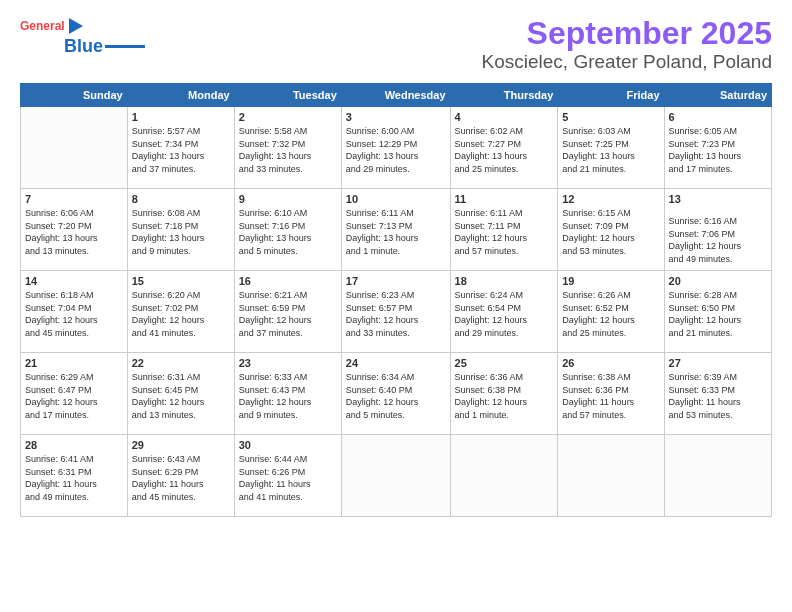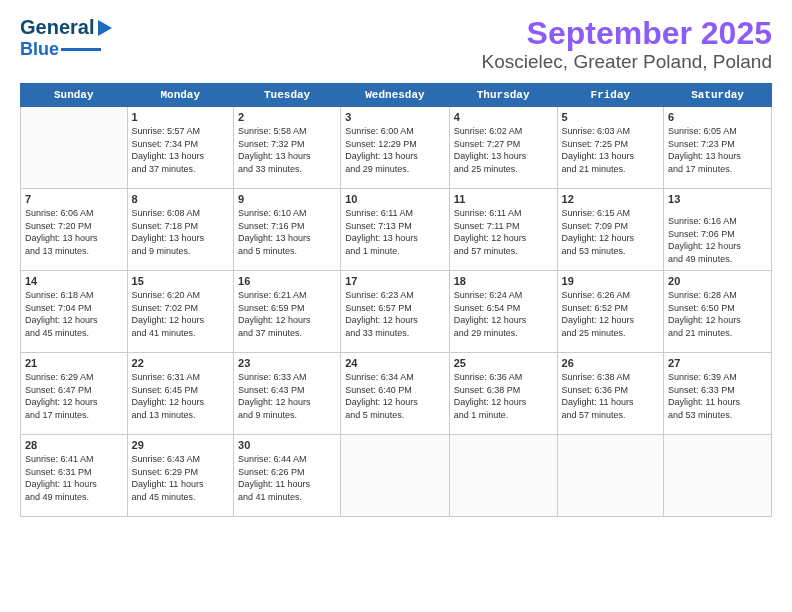--- a/index.html
+++ b/index.html
@@ -36,25 +36,24 @@
     }
     .calendar {
       width: 100%;
       border-collapse: collapse;
       font-size: 10px;
     }
     .calendar thead th {
       background: #2b6cb0;
       color: #fff;
       padding: 5px 4px;
-      text-align: center;
+      text-align: right;
       font-size: 11px;
       font-weight: bold;
       border: 1px solid #2b6cb0;
-      font-family: Liberation Mono, monospace;
     }
     .calendar tbody td {
       border: 1px solid #ccc;
       vertical-align: top;
       padding: 4px 4px 4px 4px;
       width: 113px;
       min-height: 70px;
       height: 82px;
     }
     .day-num {
@@ -81,26 +80,26 @@
       align-items: center;
     }
   </style>
 </head>
 <body>
 
 <div class="page">
   <div class="header">
     <div class="logo-icon">
       <div class="logo-top-row">
-        <span style="font-size:20px;font-weight:bold;color:#0c4a6e;">General</span>
+        <span style="font-size:12px;font-weight:bold;color:#ef4444;">General</span>
         <svg width="22" height="20" viewBox="0 0 22 20">
           <polygon points="4,2 18,10 4,18" fill="#1a6abf"></polygon>
         </svg>
       </div>
-      <div style="display:flex;align-items:center;">
+      <div style="display:flex;align-items:center;margin-left:44px;">
         <span style="font-size:18px;font-weight:bold;color:#1a6abf;">Blue</span>
         <div style="height:3px;background:#1a6abf;width:40px;margin-left:2px;"></div>
       </div>
     </div>
     <div class="title-block">
       <div class="month-title">September 2025</div>
       <div class="subtitle">Koscielec, Greater Poland, Poland</div>
     </div>
   </div>
 

